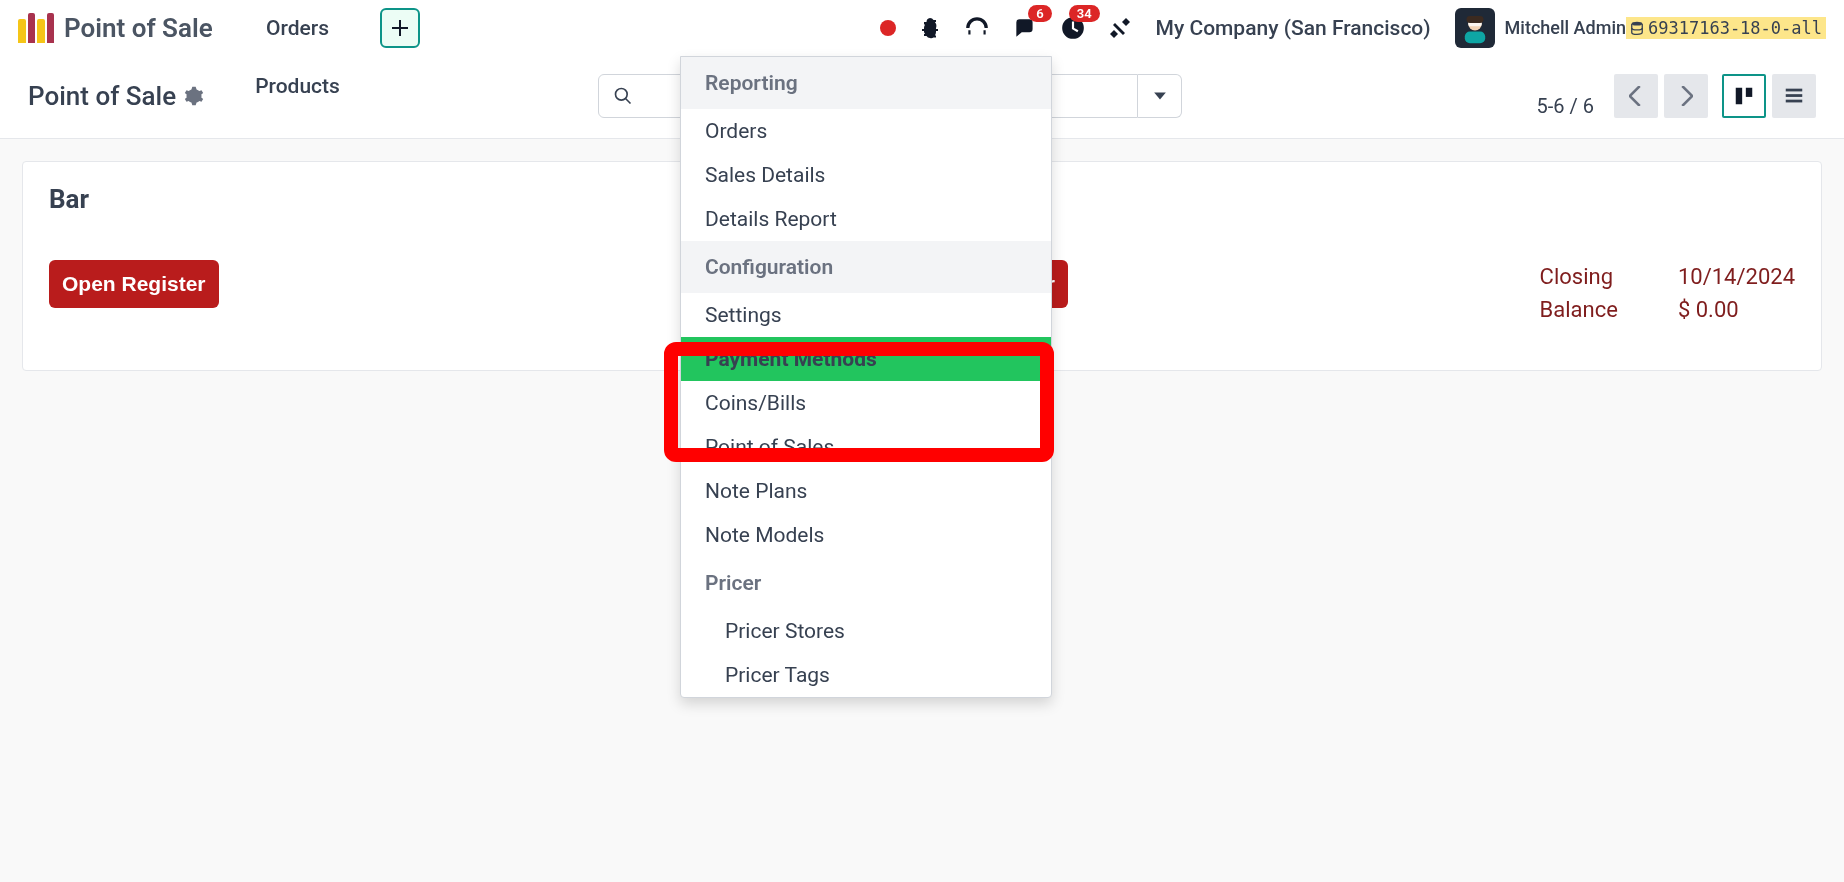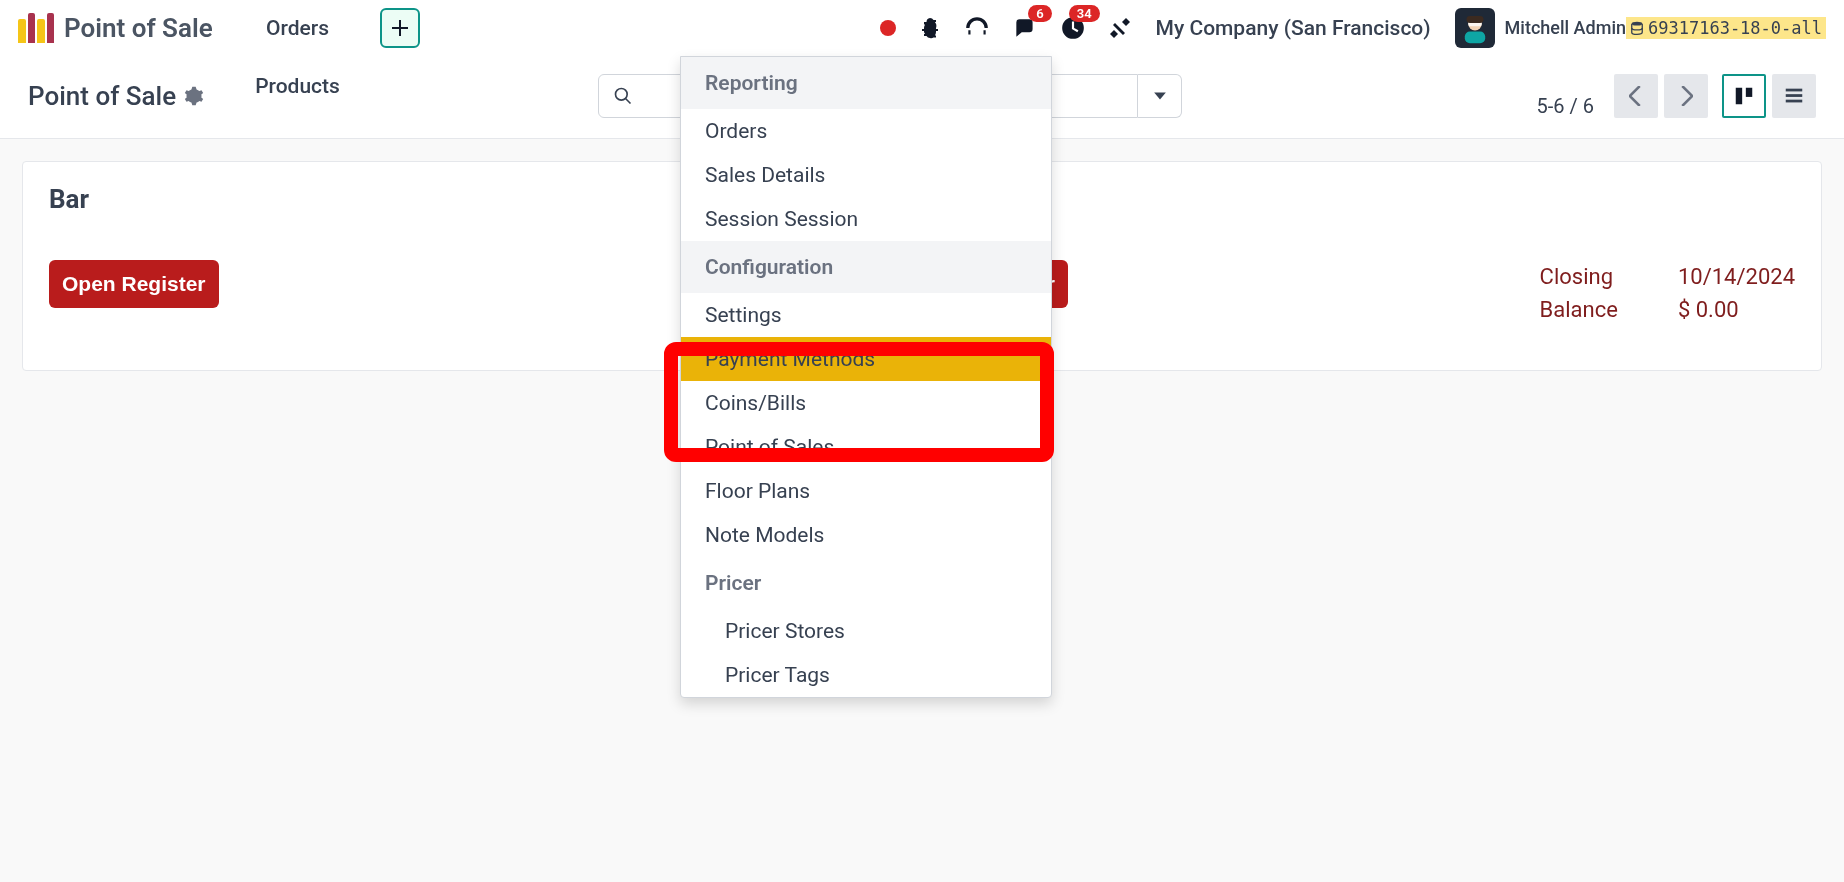--- a/index.html
+++ b/index.html
@@ -113,21 +113,21 @@
   .dropdown-inner { overflow-y: auto; max-height: 680px; }
   .dropdown-inner::-webkit-scrollbar { width:10px; }
   .dropdown-inner::-webkit-scrollbar-thumb { background:#9ca3af; border-radius:4px; }
   .dd-header {
     font-size:21px; font-weight:600; color:#6b7280;
     padding: 14px 24px; background:#f3f4f6;
   }
   .dd-item {
     font-size:21px; color:#374151; padding: 10px 24px; cursor:pointer;
   }
-  .dd-item.hovered, .dd-item:hover { background:#eab308; }
+  .dd-item.hovered, .dd-item:hover { background:#22c55e;font-weight:bold; }
   .dd-sub { padding-left: 44px; }
   
   .highlight-box {
     position:absolute;
     left: 664px; top: 342px; width: 390px; height: 120px;
     border: 14px solid #ff0000; border-radius: 12px;
     z-index: 60; pointer-events:none;
   }
   svg { display:block; }
 </style>
@@ -291,28 +291,28 @@
       </div>
     </div>
   </div>
 </div>
 
 <div class="dropdown">
   <div class="dropdown-inner">
     <div class="dd-header">Reporting</div>
     <div class="dd-item">Orders</div>
     <div class="dd-item">Sales Details</div>
-    <div class="dd-item">Session Session</div>
+    <div class="dd-item">Details Report</div>
 
     <div class="dd-header">Configuration</div>
     <div class="dd-item">Settings</div>
     <div class="dd-item hovered">Payment Methods</div>
     <div class="dd-item">Coins/Bills</div>
     <div class="dd-item">Point of Sales</div>
-    <div class="dd-item">Floor Plans</div>
+    <div class="dd-item">Note Plans</div>
     <div class="dd-item">Note Models</div>
 
     <div class="dd-header" style="background:#fff">Pricer</div>
     <div class="dd-item dd-sub">Pricer Stores</div>
     <div class="dd-item dd-sub">Pricer Tags</div>
   </div>
 </div>
 
 <div class="highlight-box"></div>
 

